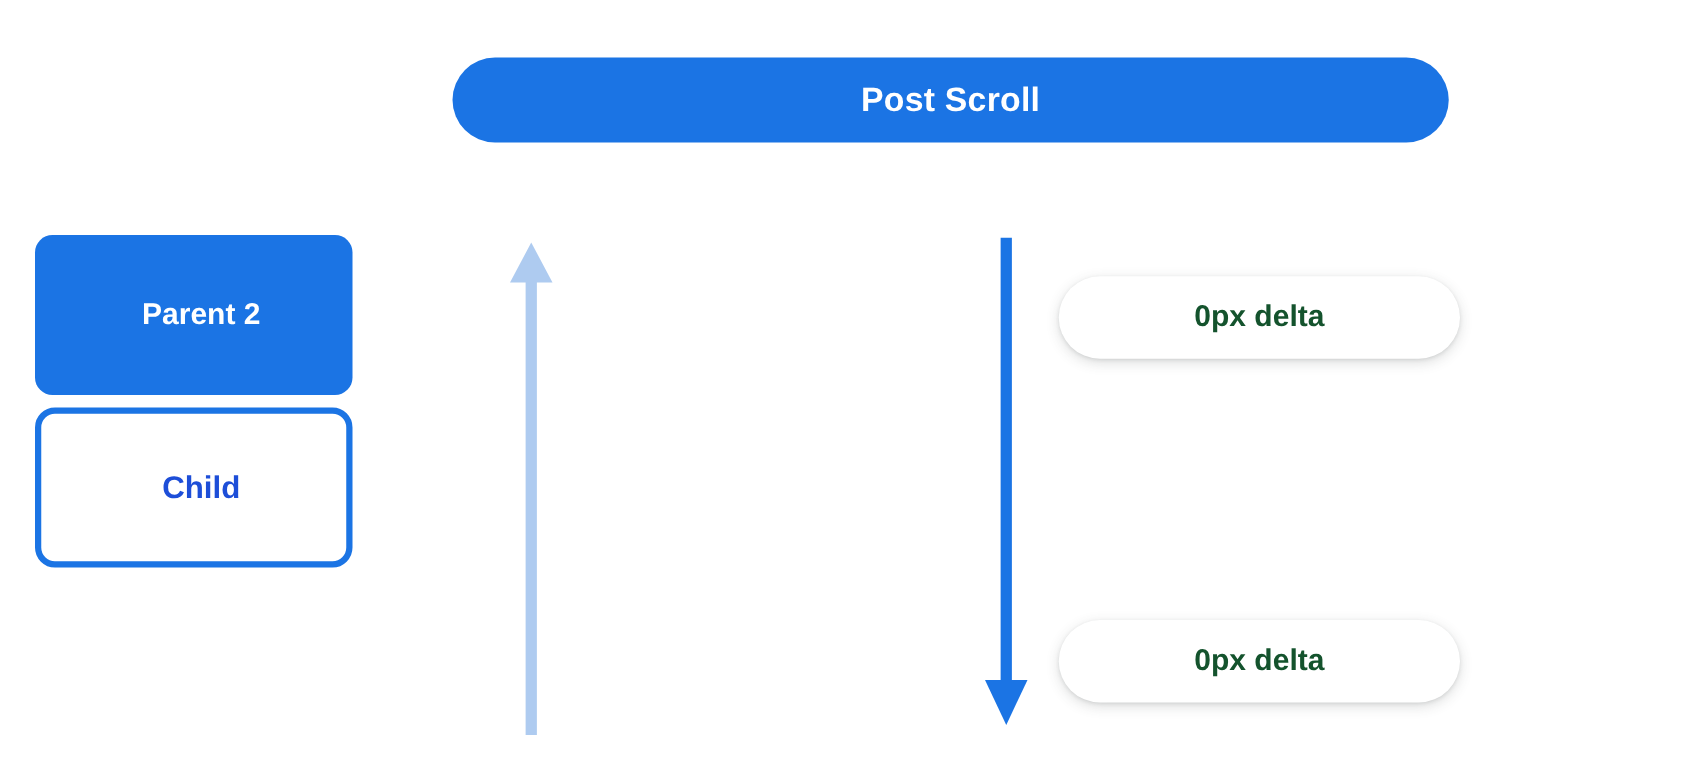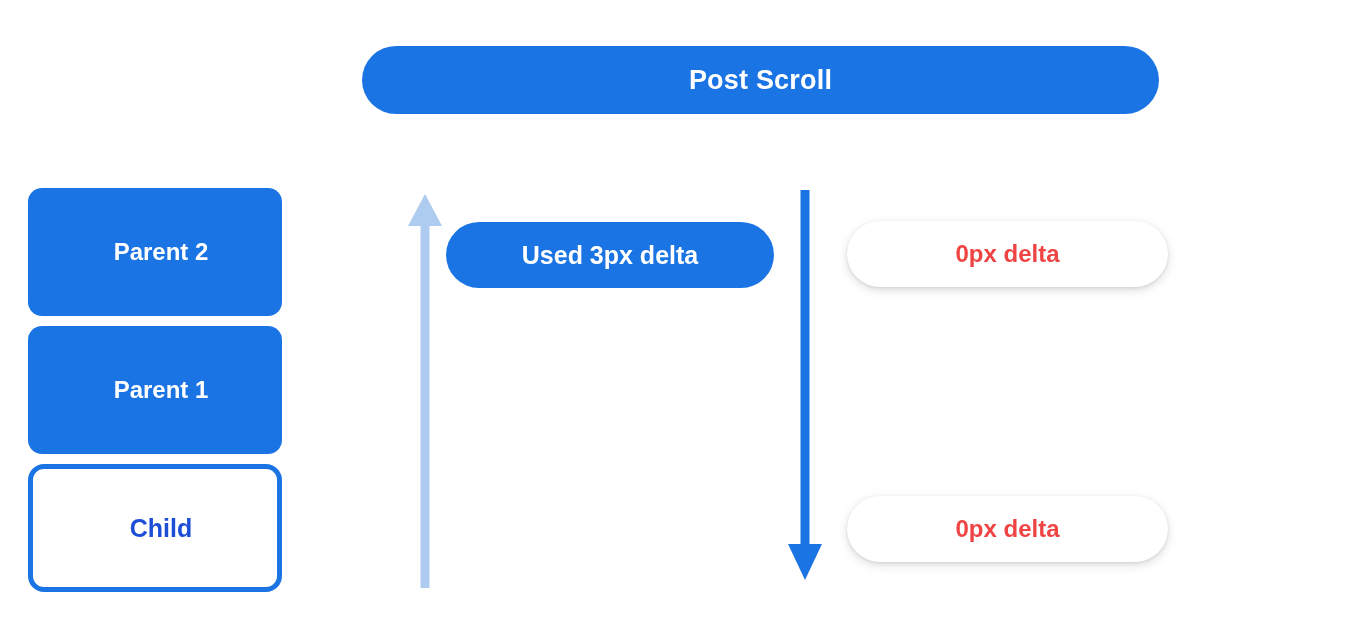--- a/index.html
+++ b/index.html
@@ -97,21 +97,21 @@
     background: #1b74e4;
     color: #ffffff;
     font-size: 25px;
     font-weight: 700;
   }
   .pill-white {
     left: 847px;
     width: 321px;
     height: 66px;
     background: #ffffff;
-    color: #ef4444;
+    color: #14532d;
     font-size: 24px;
     font-weight: 700;
     box-shadow: 0 3px 10px rgba(60,64,67,0.18), 0 1px 3px rgba(60,64,67,0.12);
   }
 
   .m1 { top: 222px; }
   .m2 { top: 360px; }
   .r1 { top: 221px; }
   .r2 { top: 496px; }
 </style>
@@ -121,41 +121,35 @@
 <div class="canvas">
 
   <div class="header-bar">
     <span class="label">Post Scroll</span>
   </div>
 
   <div class="stack">
     <div class="stack-box filled">
       <span>Parent 2</span>
     </div>
-    <div class="stack-box filled">
-      <span>Parent 1</span>
-    </div>
     <div class="stack-box outlined">
       <span>Child</span>
     </div>
   </div>
 
   <svg class="arrow" style="left:404px; top:190px;" width="42" height="398" viewBox="0 0 42 398">
     <rect x="16.5" y="28" width="9" height="370" fill="#aecbf0"></rect>
     <polygon points="21,4 38,36 4,36" fill="#aecbf0"></polygon>
   </svg>
 
   <svg class="arrow" style="left:784px; top:190px;" width="42" height="392" viewBox="0 0 42 392">
     <rect x="16.5" y="0" width="9" height="360" fill="#1b74e4"></rect>
     <polygon points="21,390 4,354 38,354" fill="#1b74e4"></polygon>
   </svg>
 
-  <div class="pill pill-blue m1">
-    <span>Used 3px delta</span>
-  </div>
 
   <div class="pill pill-white r1">
     <span>0px delta</span>
   </div>
   <div class="pill pill-white r2">
     <span>0px delta</span>
   </div>
 
 </div>
 

